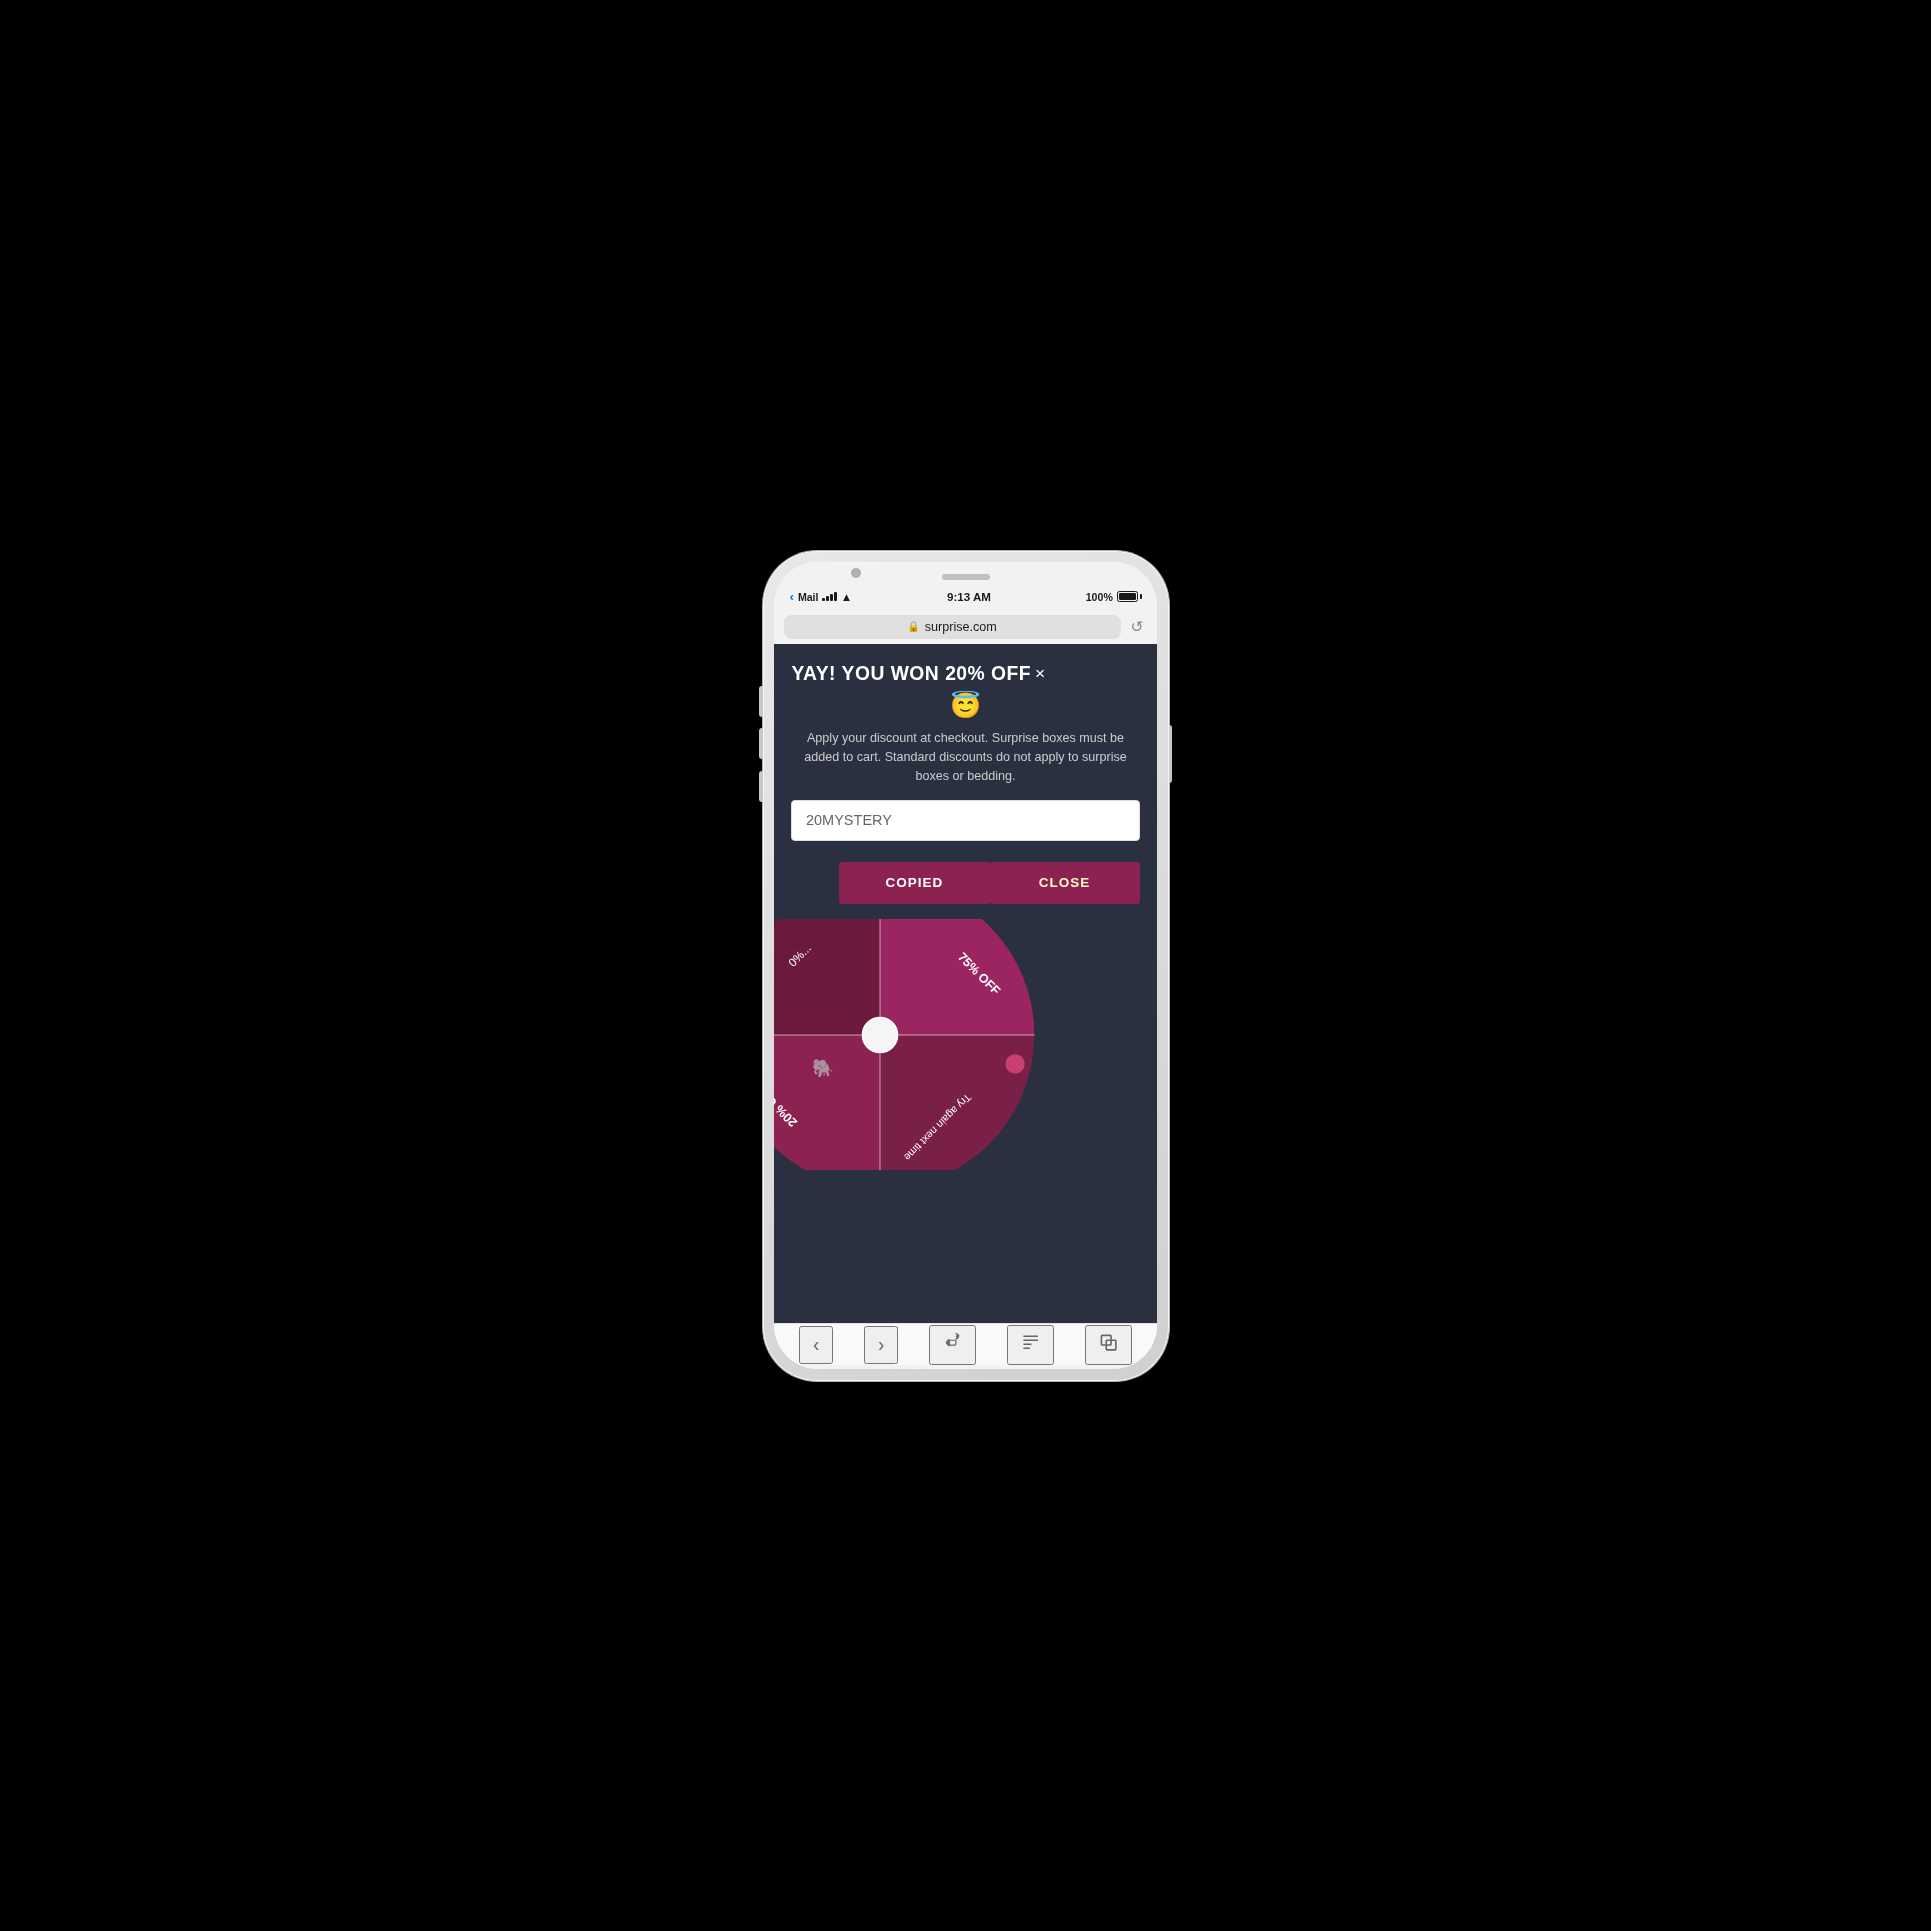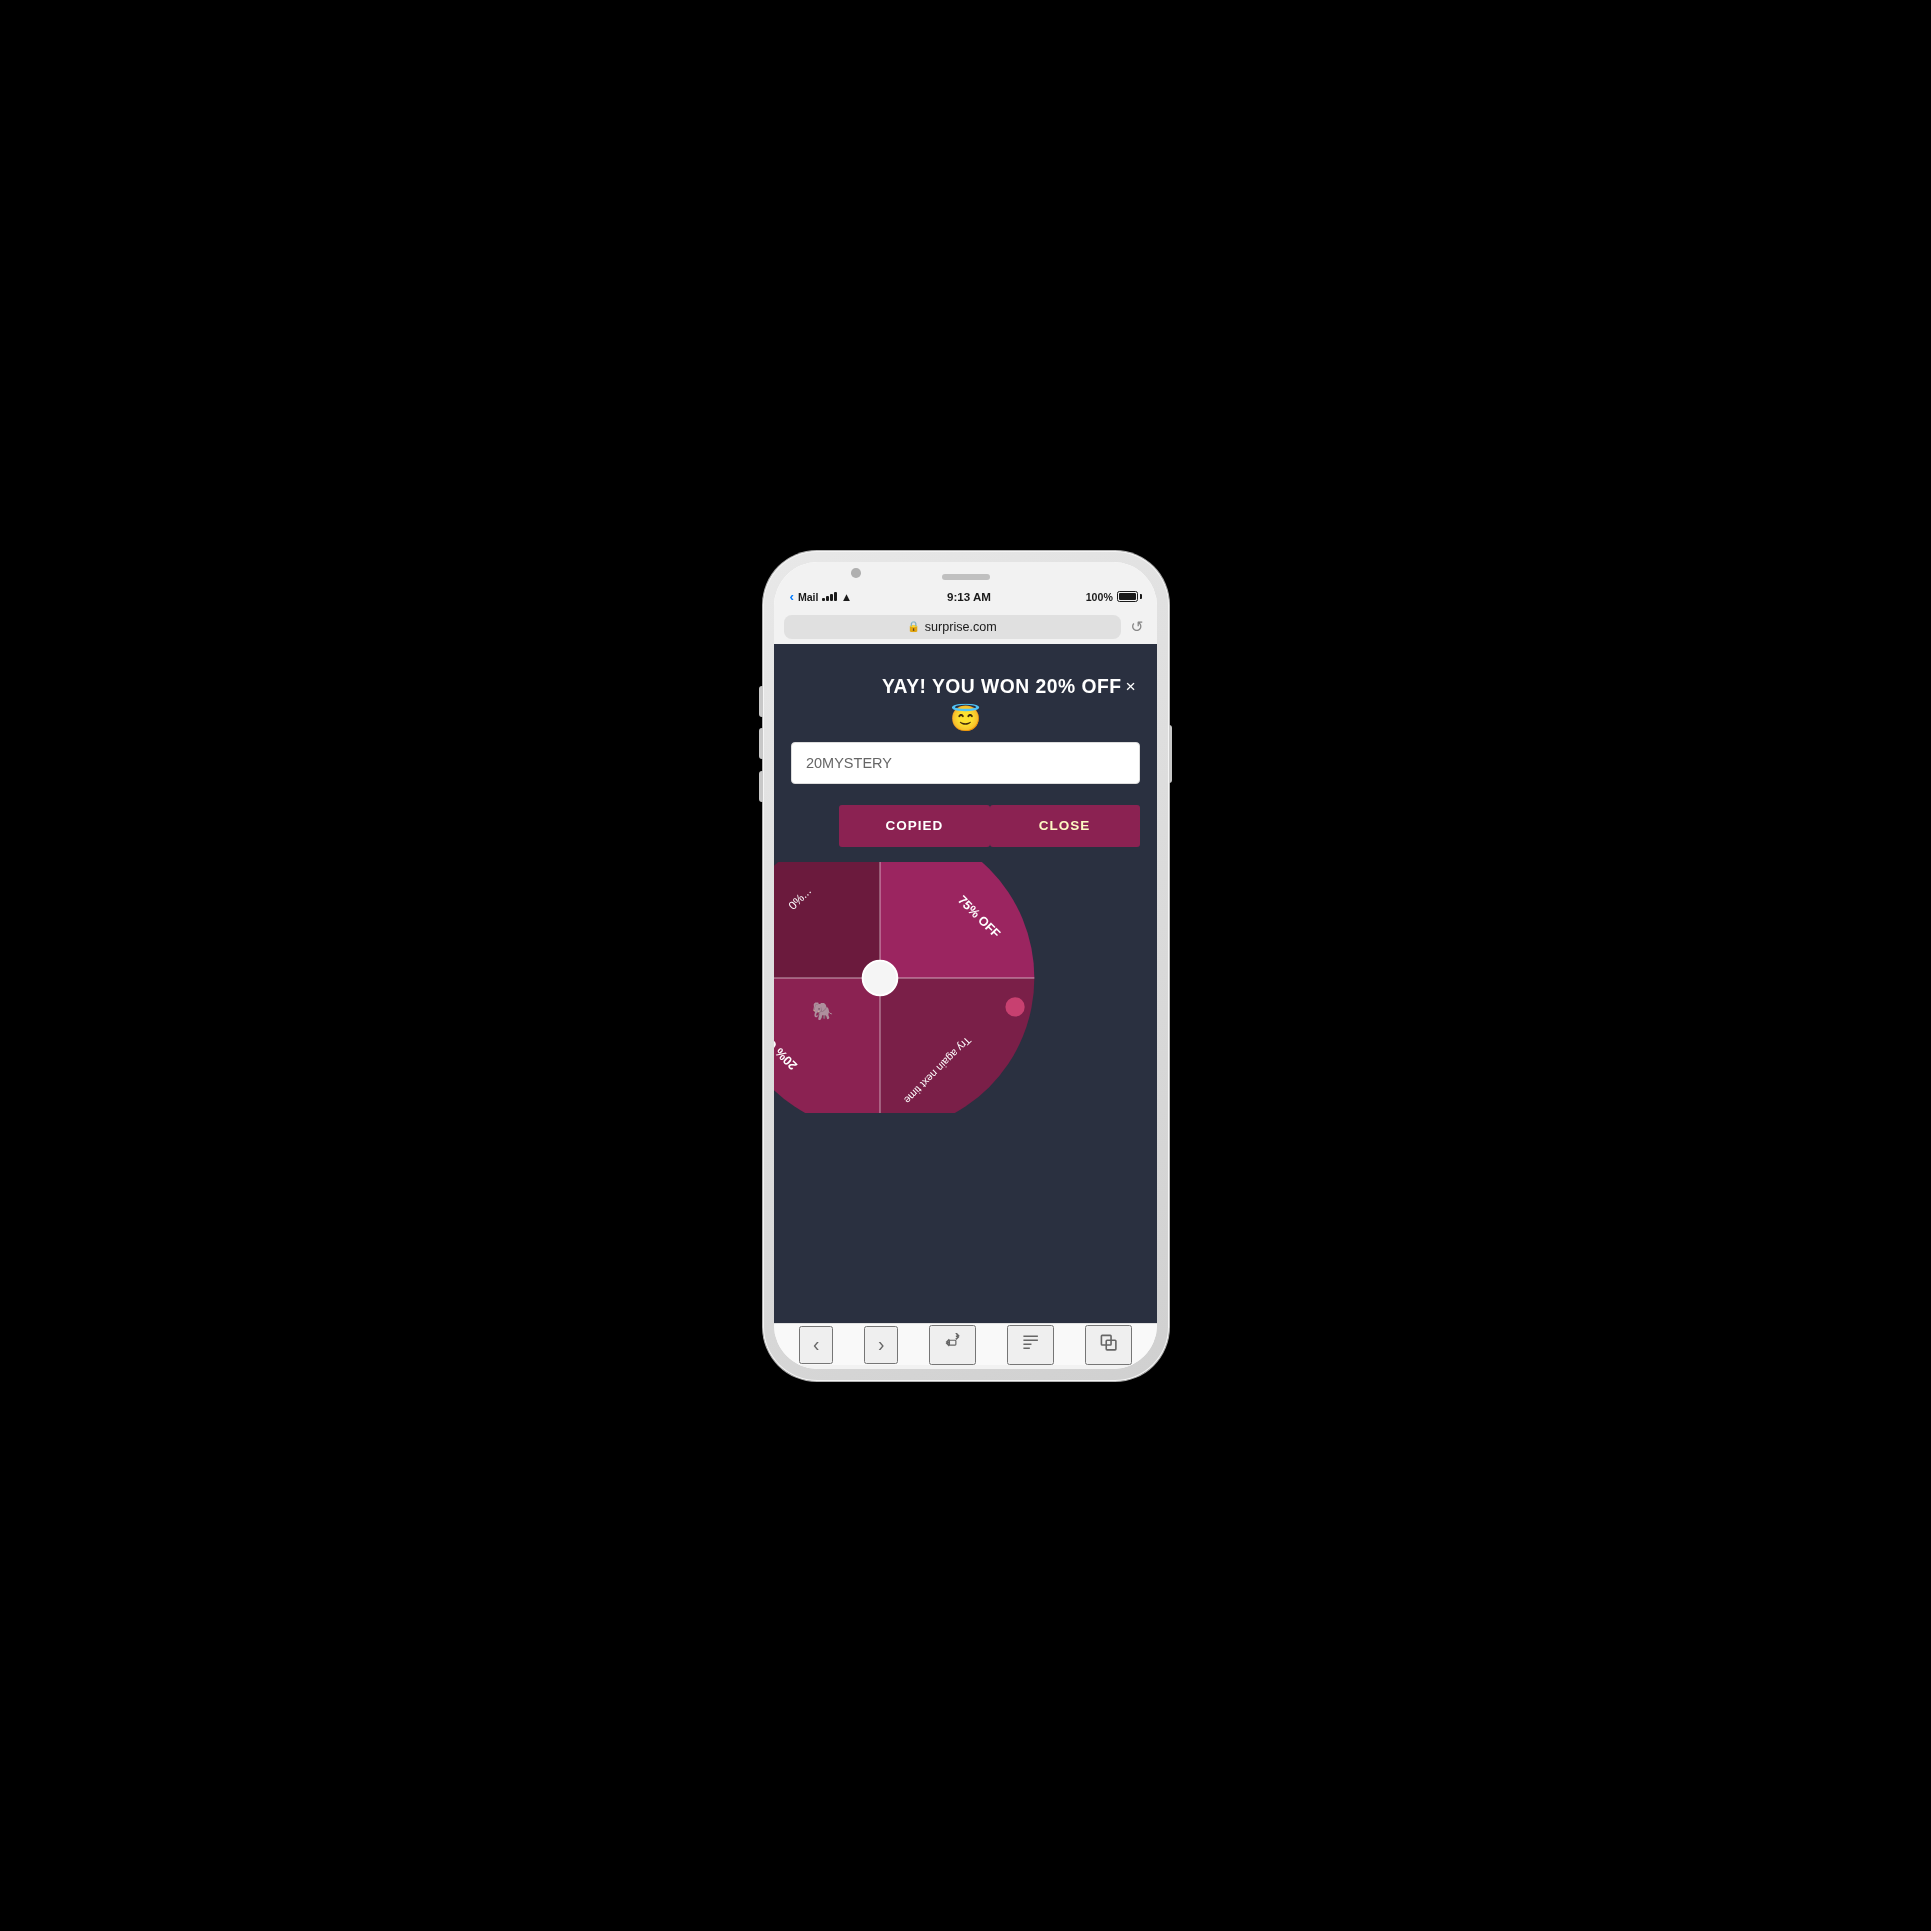--- a/index.html
+++ b/index.html
@@ -214,23 +214,22 @@
     
     .modal-area {
       background: #2a3040;
       padding: 19.3px 17.4px 15.4px;
       position: relative;
     }
 
     .modal-title-row {
       display: flex;
       align-items: flex-start;
-      justify-content: flex-end;
+      justify-content: flex-start;
       margin-bottom: 5.8px;
-      margin-top: 13px;
     }
 
     .modal-title {
       font-size: 19.3px;
       font-weight: 800;
       color: #fff;
       letter-spacing: 0.5px;
     }
 
     .close-x {
@@ -388,20 +387,21 @@
     </div>
 
     <div class="page-content">
 
       <div class="modal-area">
         <div class="modal-title-row">
           <span class="modal-title">YAY! YOU WON 20% OFF</span>
           <span class="close-x">×</span>
         </div>
         <span class="modal-emoji">😇</span>
+        <p class="modal-description">Apply your discount at checkout. Surprise boxes must be added to cart. Standard discounts do not apply to surprise boxes or bedding.</p>
         <input class="coupon-input" type="text" readonly="" value="20MYSTERY" style="">
         <div class="button-row">
           <button class="btn-copied">COPIED</button>
           <button class="btn-close">CLOSE</button>
         </div>
       </div>
 
       <div class="wheel-area">
         <div class="wheel-svg-container">
           <svg viewBox="0 0 340 340" width="328" height="328">

